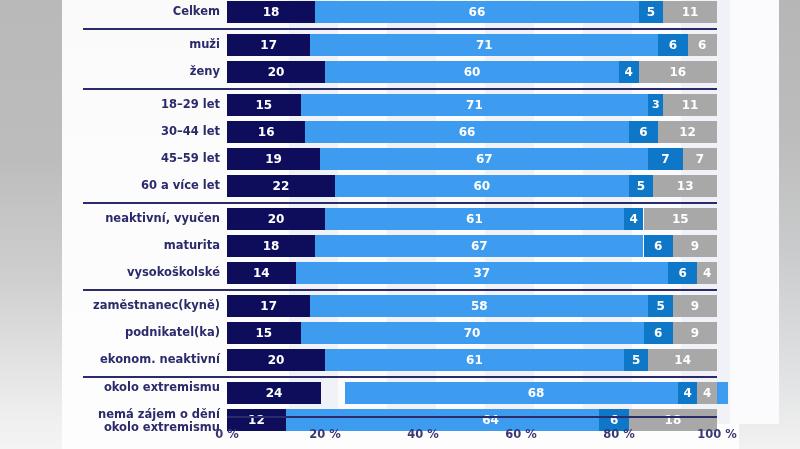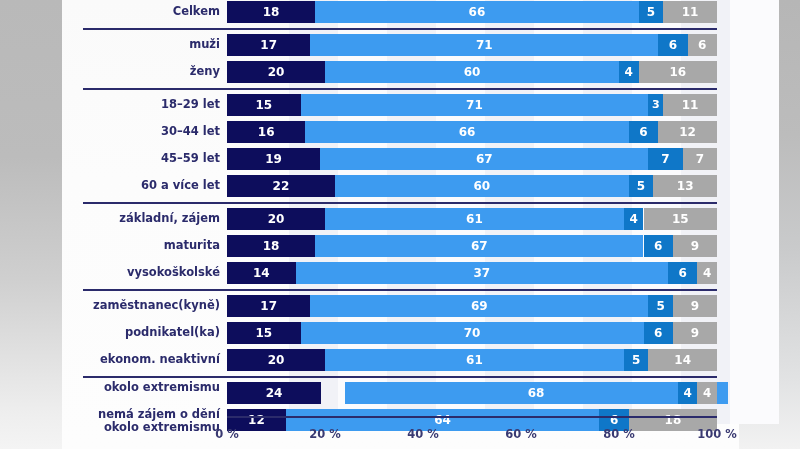--- a/index.html
+++ b/index.html
@@ -143,21 +143,21 @@
         <div class="bar">
           <div class="seg" style="left: 0px; width: 107.8px; background: rgb(13, 13, 92);">22</div>
           <div class="seg" style="left: 107.8px; width: 294px; background: rgb(61, 155, 240);">60</div>
           <div class="seg" style="left: 401.8px; width: 24.5px; background: rgb(15, 119, 200);">5</div>
           <div class="seg" style="left: 426.3px; width: 63.7px; background: rgb(168, 168, 168);">13</div>
         </div>
       </div>
       <div class="sep" style="top: 202px;"></div>
       <div class="row" style="top: 208px; width: 739px;">
         <div class="lbl" style="top: 4px;">
-          <div>základní, zájem</div>
+          <div>neaktivní, vyučen</div>
         </div>
         <div class="bar">
           <div class="seg" style="left: 0px; width: 98px; background: rgb(13, 13, 92);">20</div>
           <div class="seg" style="left: 98px; width: 298.9px; background: rgb(61, 155, 240);">61</div>
           <div class="seg" style="left: 396.9px; width: 19.6px; background: rgb(15, 119, 200);">4</div>
           <div class="seg" style="left: 416.5px; width: 73.5px; background: rgb(168, 168, 168);">15</div>
         </div>
       </div>
       <div class="row" style="top: 235px; width: 739px;">
         <div class="lbl" style="top: 4px;">
@@ -181,21 +181,21 @@
           <div class="seg" style="left: 470.4px; width: 19.6px; background: rgb(168, 168, 168);">4</div>
         </div>
       </div>
       <div class="sep" style="top: 289px;"></div>
       <div class="row" style="top: 295px; width: 739px;">
         <div class="lbl" style="top: 4px;">
           <div>zaměstnanec(kyně)</div>
         </div>
         <div class="bar">
           <div class="seg" style="left: 0px; width: 83.3px; background: rgb(13, 13, 92);">17</div>
-          <div class="seg" style="left: 83.3px; width: 338.1px; background: rgb(61, 155, 240);">69</div>
+          <div class="seg" style="left: 83.3px; width: 338.1px; background: rgb(61, 155, 240);">58</div>
           <div class="seg" style="left: 421.4px; width: 24.5px; background: rgb(15, 119, 200);">5</div>
           <div class="seg" style="left: 445.9px; width: 44.1px; background: rgb(168, 168, 168);">9</div>
         </div>
       </div>
       <div class="row" style="top: 322px; width: 739px;">
         <div class="lbl" style="top: 4px;">
           <div>podnikatel(ka)</div>
         </div>
         <div class="bar">
           <div class="seg" style="left: 0px; width: 73.5px; background: rgb(13, 13, 92);">15</div>
@@ -227,21 +227,21 @@
           <div class="seg" style="left: 470.4px; width: 19.6px; background: rgb(168, 168, 168);">4</div>
         </div>
       </div>
       <div class="row" style="top: 409px; width: 739px;">
         <div class="lbl two" style="top: -1px;">
           <div>nemá zájem o dění</div>
           <div>okolo extremismu</div>
         </div>
         <div class="bar">
           <div class="seg" style="left: 0px; width: 58.8px; background: rgb(13, 13, 92);">12</div>
-          <div class="seg" style="left: 58.8px; width: 313.6px; background: rgb(61, 155, 240);">64</div>
+          <div class="seg" style="left: 58.8px; width: 313.6px; background: rgb(61, 155, 240); padding-left: 48px;">64</div>
           <div class="seg" style="left: 372.4px; width: 29.4px; background: rgb(15, 119, 200);">6</div>
           <div class="seg" style="left: 401.8px; width: 88.2px; background: rgb(168, 168, 168);">18</div>
         </div>
       </div>
     </div>
   <div class="axis"></div>
   <div class="ticks" id="ticks">
       <div class="tick" style="left: 165px;">0 %</div>
       <div class="tick" style="left: 263px;">20 %</div>
       <div class="tick" style="left: 361px;">40 %</div>

